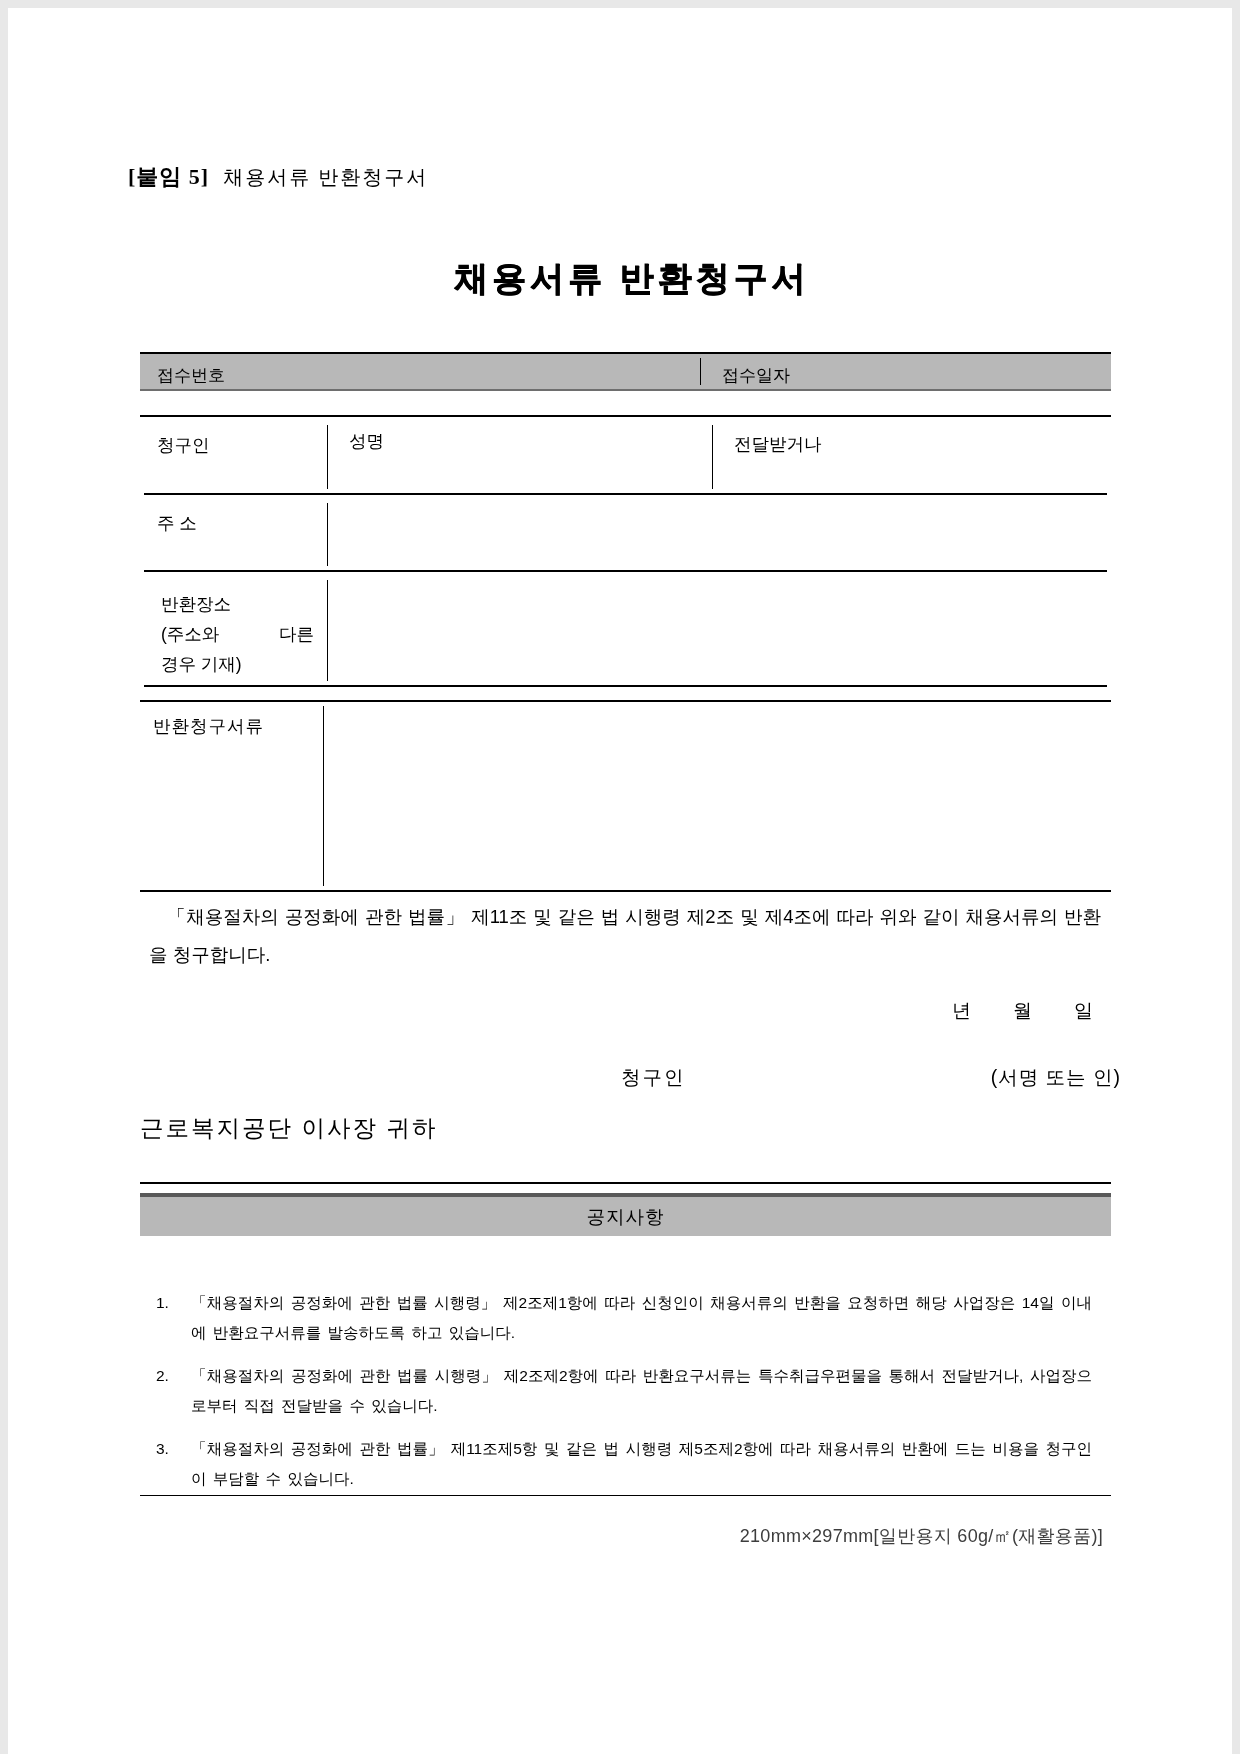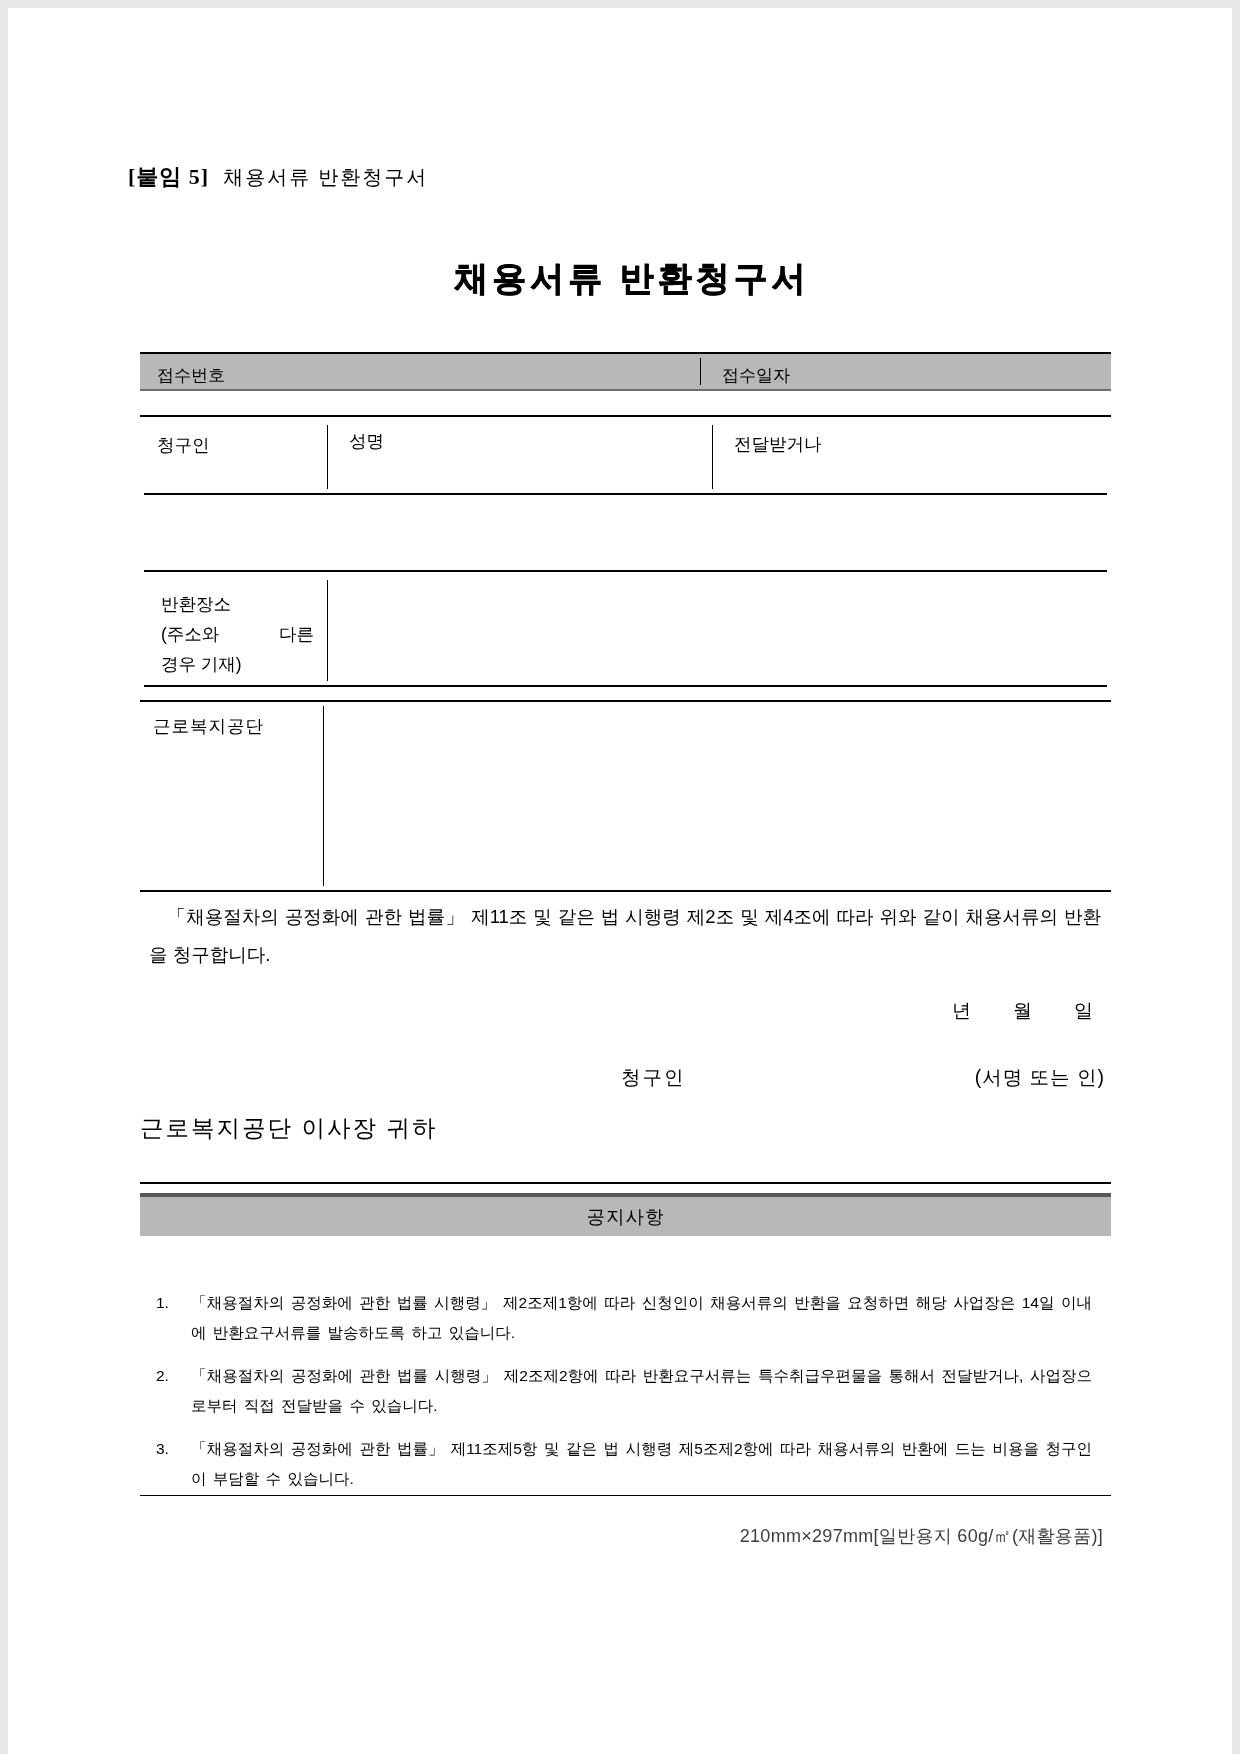--- a/index.html
+++ b/index.html
@@ -70,21 +70,21 @@
   
   .date-line {
     position:absolute; left:128px; top:982px; width:971px;
     display:flex; justify-content:flex-end; gap:34px;
     font-size:19px; padding-right:14px;
   }
 
   
   .sign-line { position:absolute; left:128px; top:1048px; width:985px; height:26px; font-size:19.5px; }
   .sign-line .sig-label { position:absolute; left:477px; letter-spacing:2px; }
-  .sign-line .sig-note  { position:absolute; right:16px; letter-spacing:1px; }
+  .sign-line .sig-note  { position:absolute; right:0; letter-spacing:1px; }
 
   
   .recipient { position:absolute; left:128px; top:1100px; font-size:23.5px; letter-spacing:2px; }
 
   
   .rule-1 { position:absolute; left:128px; top:1170px; width:971px; border-top:2px solid #000; }
   .rule-2 { position:absolute; left:128px; top:1483px; width:971px; border-top:1.5px solid #000; }
 
   
   .notice-bar {
@@ -134,34 +134,35 @@
       <div class="t-cell-mid">
         <span>성명</span>
         <span></span>
       </div>
       <div class="t-cell-end">
         <span>전달받거나</span>
         <span></span>
       </div>
     </div>
     <div class="t-row r2">
+      <div class="t-label">주 소</div>
       <div class="t-cell-wide"></div>
     </div>
     <div class="t-row r3">
       <div class="t-label">
         <div>반환장소</div>
         <div class="justify-line">(주소와 다른</div>
         <div>경우 기재)</div>
       </div>
       <div class="t-cell-wide"></div>
     </div>
   </div>
 
   <div class="docs-table">
-    <div class="t-label">근로복지공단</div>
+    <div class="t-label">반환청구서류</div>
     <div class="t-cell-wide"></div>
   </div>
 
   <p class="declaration">「채용절차의 공정화에 관한 법률」 제11조 및 같은 법 시행령 제2조 및 제4조에 따라 위와 같이 채용서류의 반환을 청구합니다.</p>
 
   <div class="date-line">
     <span>년</span>
     <span>월</span>
     <span>일</span>
   </div>

